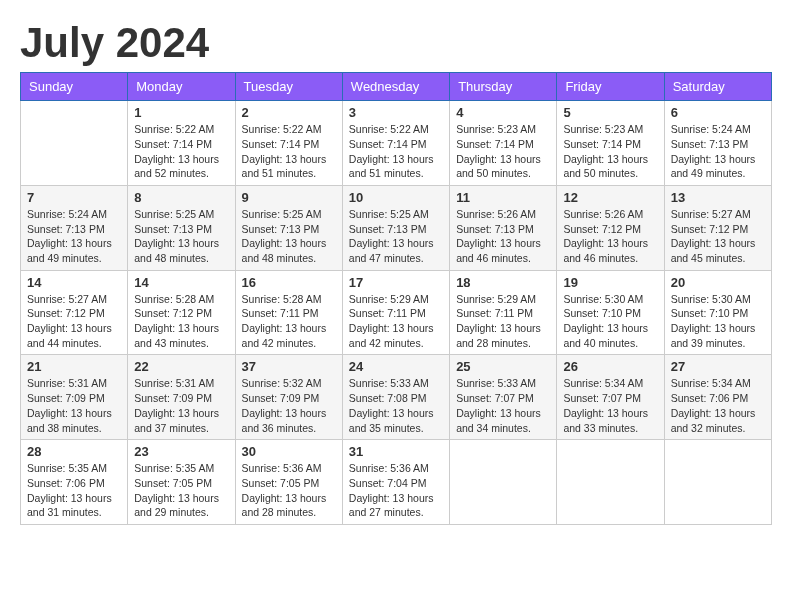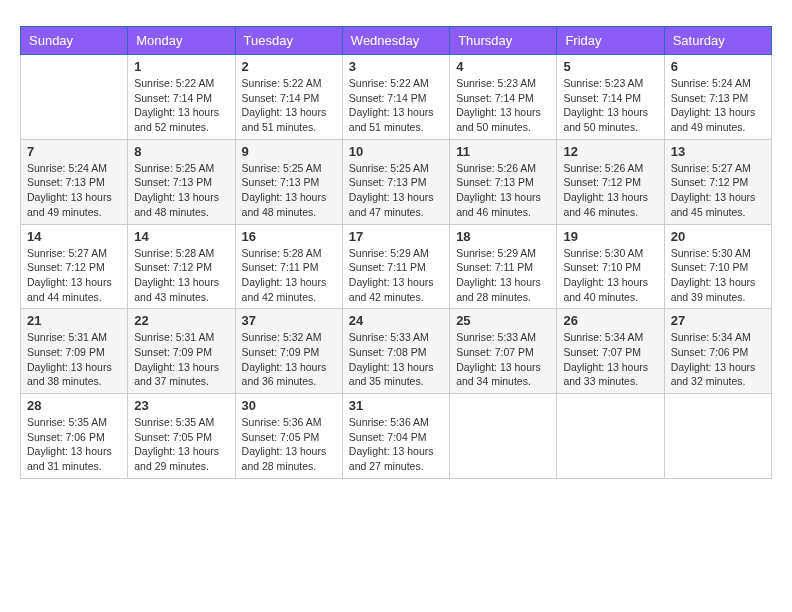--- a/index.html
+++ b/index.html
@@ -83,20 +83,21 @@
     }
     .calendar-table thead tr th {
       background-color: #8b5cf6;
     }
   </style>
 </head>
 <body>
 
 <div class="header-section">
   <div class="title-block">
+    <div class="month-title">July 2024</div>
   </div>
 </div>
 
 <table class="calendar-table">
   <thead>
     <tr>
 
     <th>Sunday</th>
         <th>Monday</th>
         <th>Tuesday</th>

